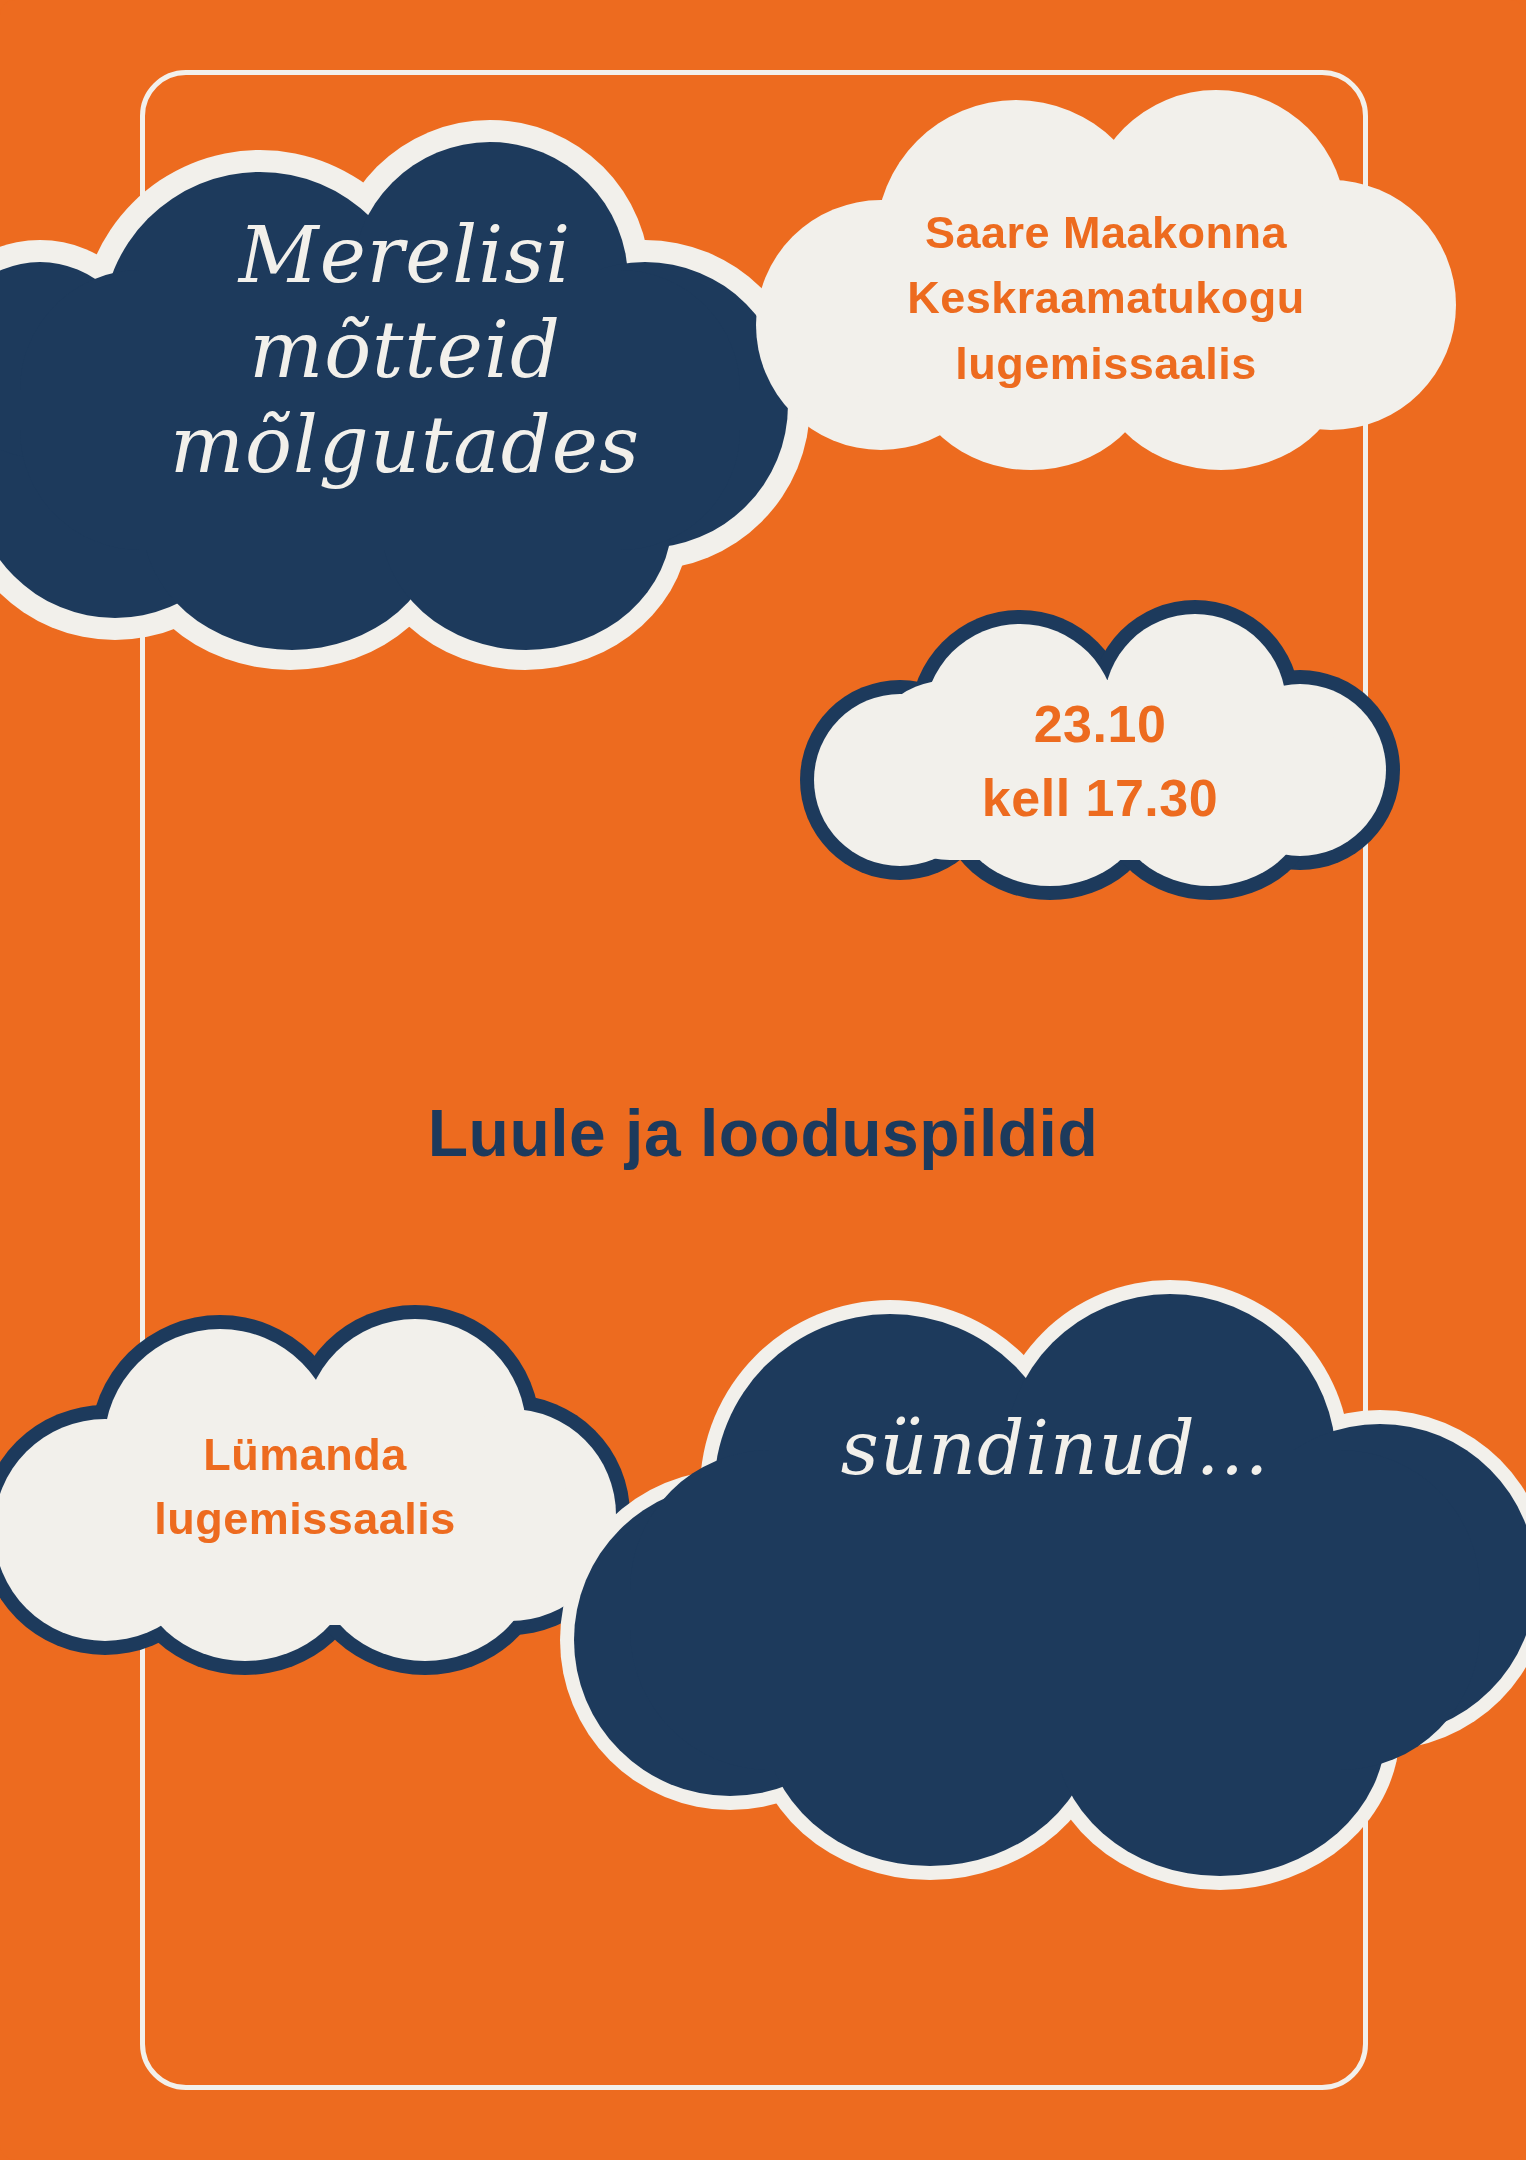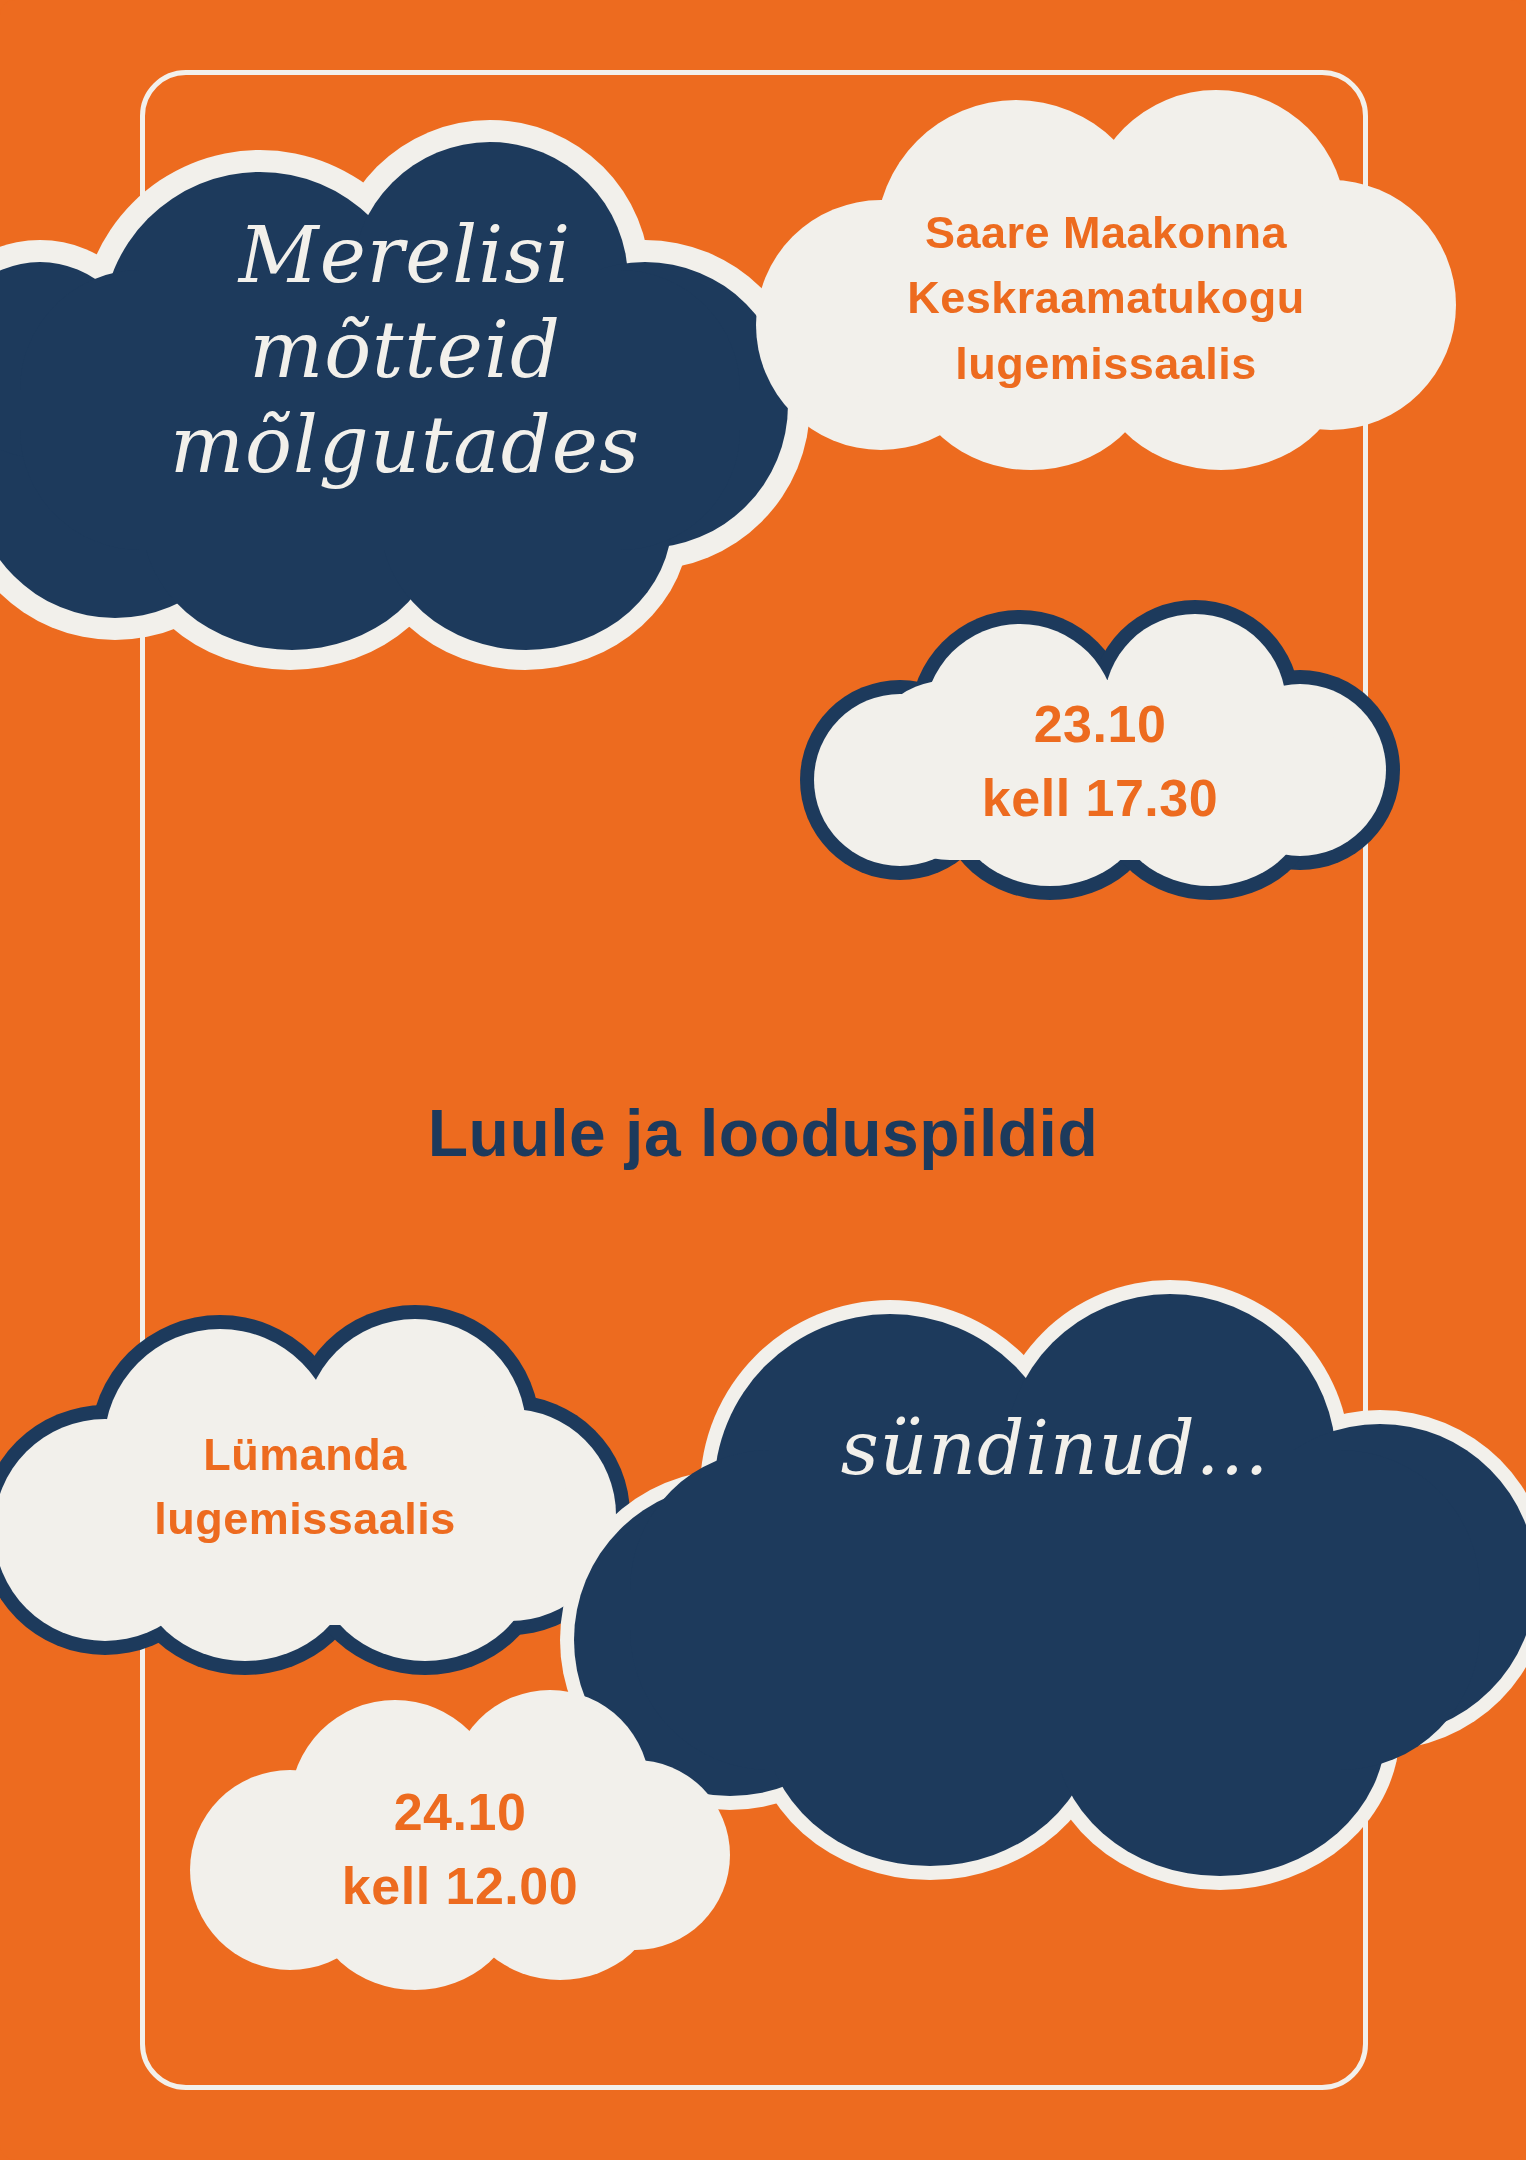--- a/index.html
+++ b/index.html
@@ -293,28 +293,14 @@
     <div class="blob" style="background:#1D3A5C; left:664px; top:144px; width:312px; height:312px;"></div>
     <div class="blob" style="background:#1D3A5C; left:204px; top:294px; width:332px; height:292px;"></div>
     <div class="blob" style="background:#1D3A5C; left:494px; top:304px; width:332px; height:292px;"></div>
     <div class="blob" style="background:#1D3A5C; border-radius:140px; left:70px; top:170px; width:850px; height:320px;"></div>
 
     <div class="txt title-text">
       <div>sündinud...</div>
     </div>
   </div>
 
-  <div class="cloud" id="cloud-date-2">
-    <div class="blob" style="background:#F2F0EB; left:0px; top:80px; width:200px; height:200px;"></div>
-    <div class="blob" style="background:#F2F0EB; left:100px; top:10px; width:210px; height:210px;"></div>
-    <div class="blob" style="background:#F2F0EB; left:260px; top:0px; width:200px; height:200px;"></div>
-    <div class="blob" style="background:#F2F0EB; left:350px; top:70px; width:190px; height:190px;"></div>
-    <div class="blob" style="background:#F2F0EB; left:120px; top:110px; width:210px; height:190px;"></div>
-    <div class="blob" style="background:#F2F0EB; left:270px; top:110px; width:200px; height:180px;"></div>
-    <div class="blob" style="background:#F2F0EB; border-radius:90px; left:50px; top:80px; width:440px; height:180px;"></div>
-
-    <div class="txt date-text">
-      <div>24.10</div>
-      <div>kell 12.00</div>
-    </div>
-  </div>
 
 </div>
 
 </body></html>

